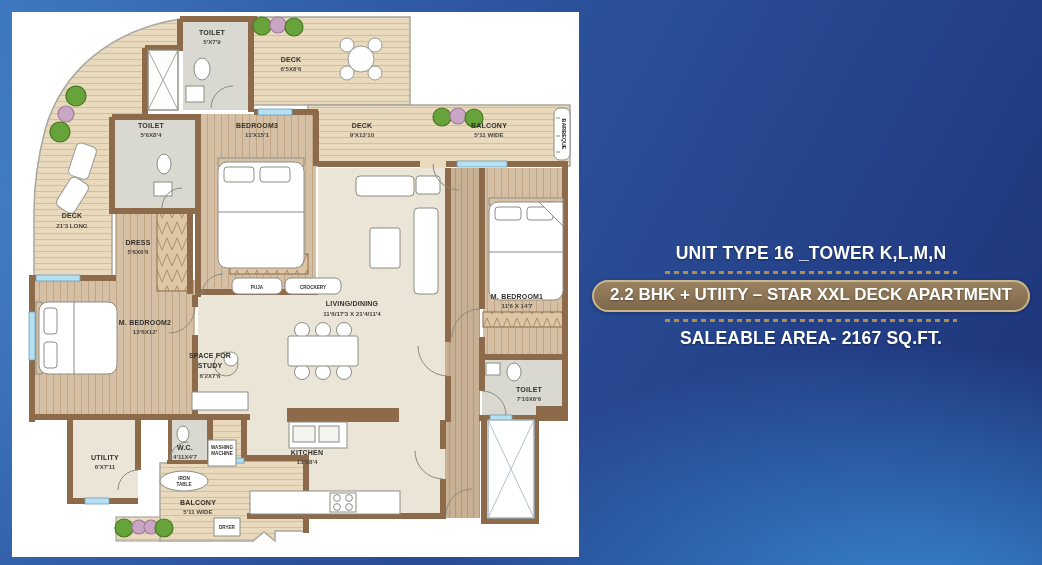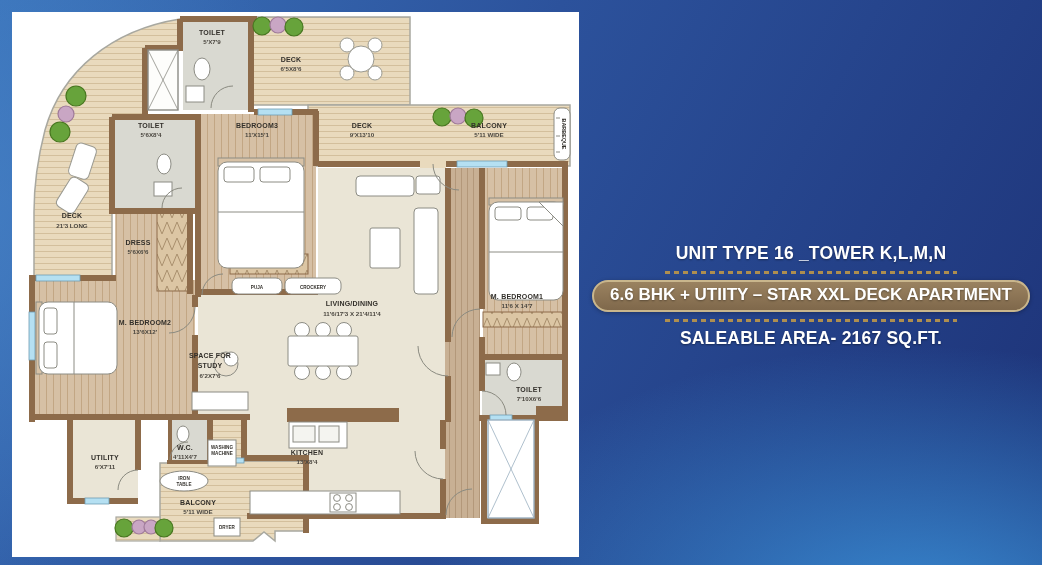--- a/index.html
+++ b/index.html
@@ -376,18 +376,18 @@
         <text class="rd" x="186" y="502">5'11 WIDE</text>
 
         <text class="tiny" x="215" y="517">DRYER</text>
       </g>
     </svg>
   </div>
 
   <div class="info">
     <div class="info-line">UNIT TYPE 16 _TOWER K,L,M,N</div>
     <div class="dots"></div>
-    <div class="badge">6.6 BHK + UTIITY – STAR XXL DECK APARTMENT</div>
+    <div class="badge">2.2 BHK + UTIITY – STAR XXL DECK APARTMENT</div>
     <div class="dots"></div>
     <div class="info-line">SALEABLE AREA- 2167 SQ.FT.</div>
   </div>
 
 </div>
 
 </body></html>

